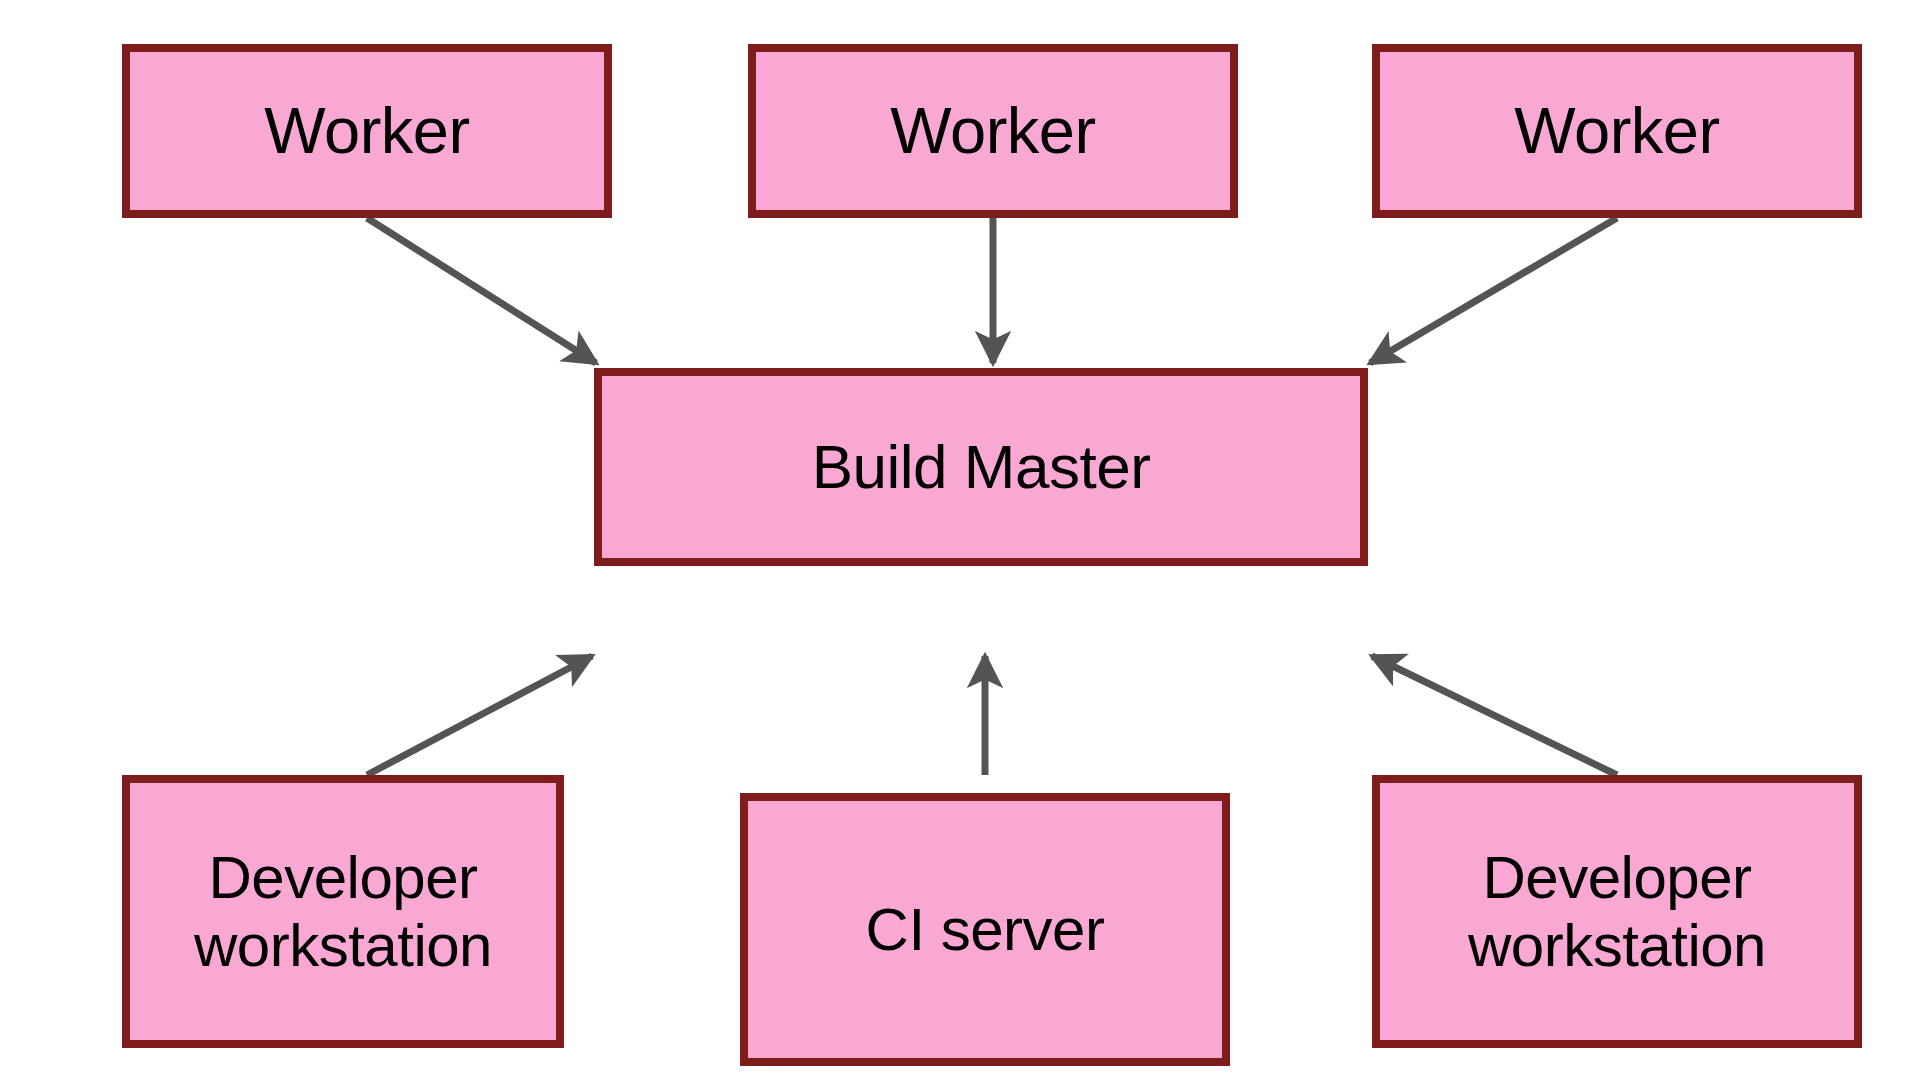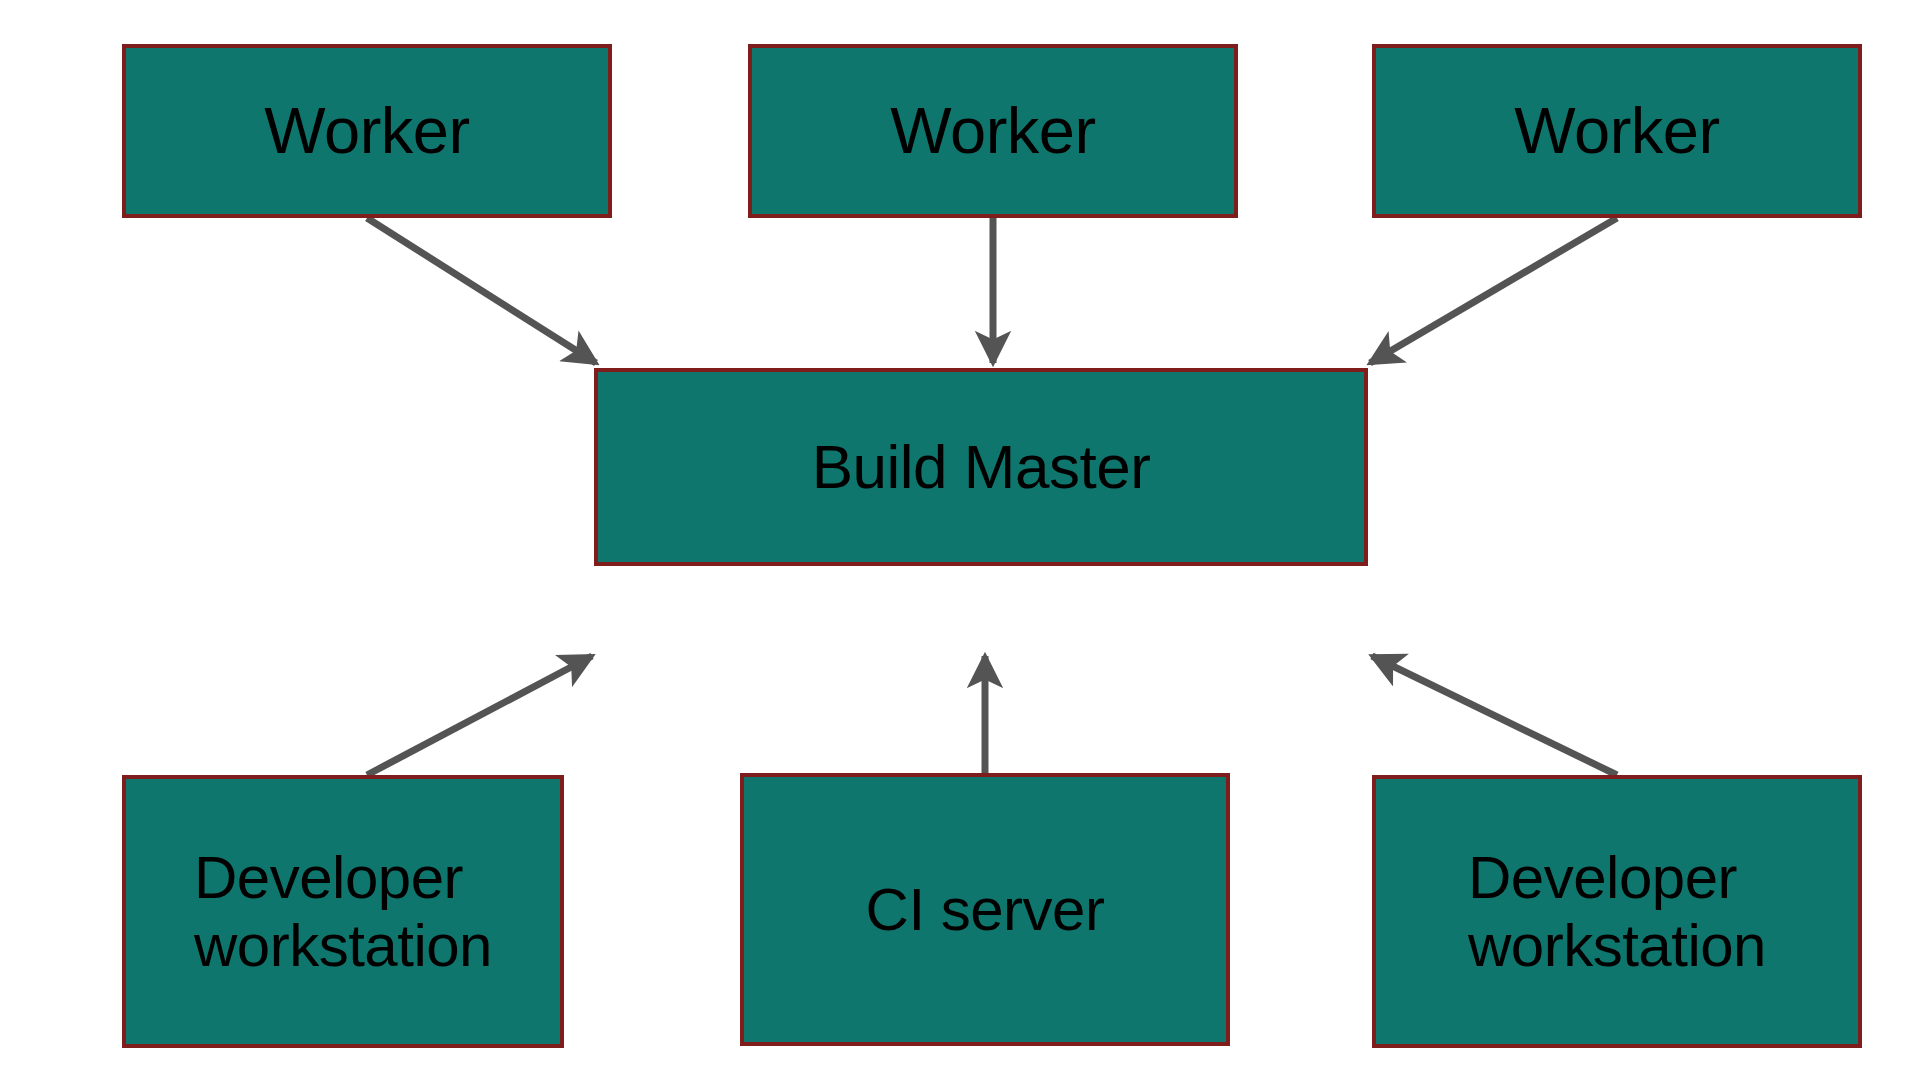--- a/index.html
+++ b/index.html
@@ -22,43 +22,43 @@
     position: absolute;
     left: 0;
     top: 0;
     width: 1910px;
     height: 1090px;
     pointer-events: none;
   }
   .node {
     position: absolute;
     box-sizing: border-box;
-    background: #0f766e;
-    border: 4px solid #7f1d1d;
+    background: #f9a8d4;
+    border: 8px solid #7f1d1d;
     display: flex;
     align-items: center;
     justify-content: center;
-    text-align: left;
+    text-align: center;
     color: #000000;
     z-index: 2;
   }
   .node-label {
     font-family: "Liberation Sans", sans-serif;
     font-weight: 400;
     line-height: 1.12;
     letter-spacing: -0.5px;
     white-space: pre-line;
     padding: 0 8px;
   }
   .node-worker-1 { left: 122px; top: 44px; width: 490px; height: 174px; }
   .node-worker-2 { left: 748px; top: 44px; width: 490px; height: 174px; }
   .node-worker-3 { left: 1372px; top: 44px; width: 490px; height: 174px; }
   .node-build-master { left: 594px; top: 368px; width: 774px; height: 198px; }
   .node-dev-left { left: 122px; top: 775px; width: 442px; height: 273px; }
-  .node-ci-server { left: 740px; top: 773px; width: 490px; height: 273px; }
+  .node-ci-server { left: 740px; top: 793px; width: 490px; height: 273px; }
   .node-dev-right { left: 1372px; top: 775px; width: 490px; height: 273px; }
 
   .label-lg { font-size: 65px; }
   .label-md { font-size: 62px; }
   .label-sm { font-size: 60px; }
 </style>
 </head>
 <body>
 
 <div id="diagram-canvas">

